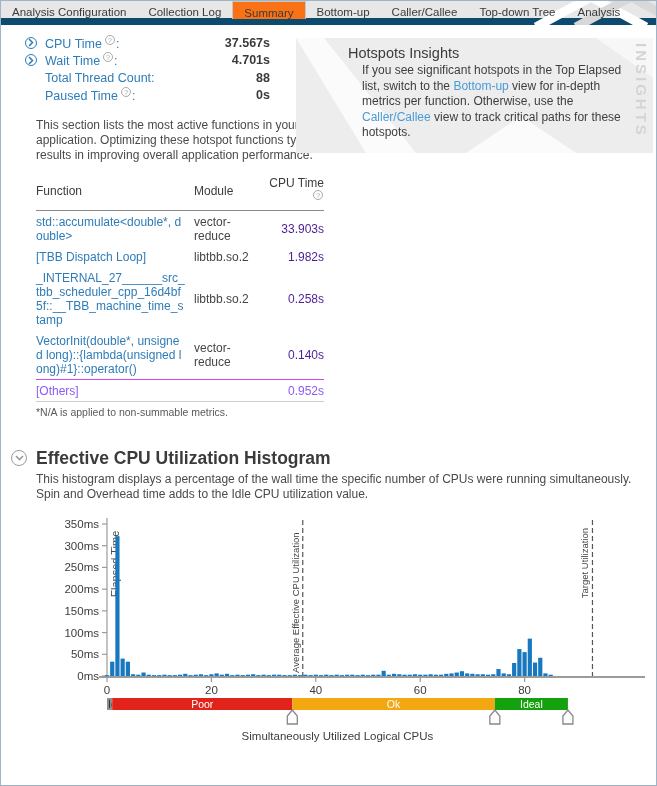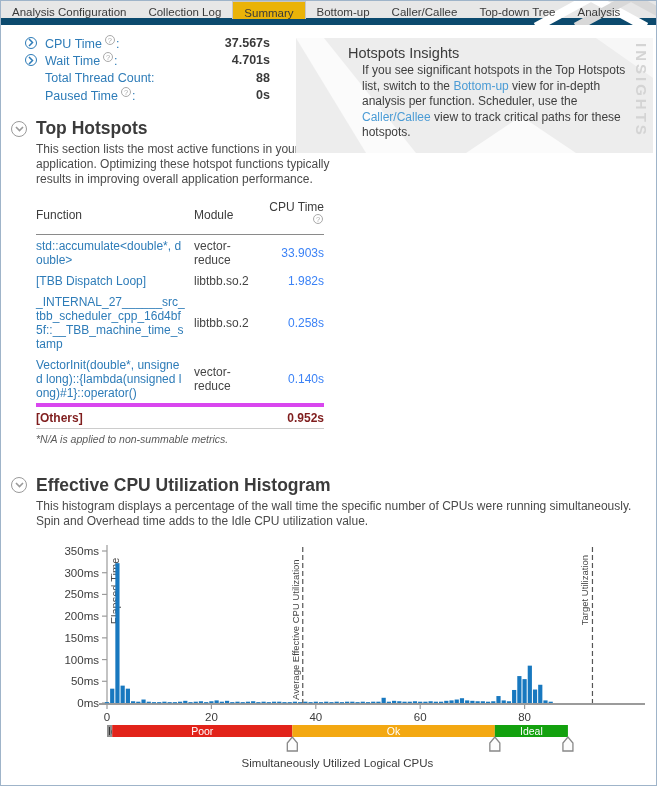--- a/index.html
+++ b/index.html
@@ -16,21 +16,21 @@
   .tabbar {
     display:flex; align-items:stretch;
     background:#e7e7e7; border-bottom:7px solid #0c4a6e;
     height:24px; position:relative;
   }
   .tab {
     padding:5px 11px 4px; font-size:11.5px; color:#3a3a3a;
     cursor:pointer; white-space:nowrap; position:relative;
   }
   .tab.active {
-    background:#eab308; border:1px solid #c6c6c6; border-bottom:none;
+    background:#f97316; border:1px solid #c6c6c6; border-bottom:none;
     margin-bottom:-1px; z-index:2;
   }
   .tab-watermark { position:absolute; right:0; top:0; width:150px; height:24px; }
   
   .content { padding:6px 0 0 0; position:relative; }
   .section-header { display:flex; align-items:center; gap:9px; margin:12px 0 2px 10px; }
   .collapse-circle {
     width:16px; height:16px; border-radius:50%;
     border:1.5px solid #9a9a9a; display:flex; align-items:center; justify-content:center;
     flex:0 0 16px; cursor:pointer;
@@ -68,23 +68,23 @@
   
   .hs-table { border-collapse:collapse; margin:10px 0 0 35px; font-size:12px; table-layout:fixed; width:288px; }
   .hs-table th {
     text-align:left; font-weight:normal; color:#3c3c3c; padding:2px 0 4px;
     border-bottom:1.5px solid #8a8a8a;
   }
   .hs-table th.t-time, .hs-table td.t-time { text-align:right; }
   .hs-table td { padding:4px 0 3px; vertical-align:middle; }
   .hs-table td.t-fn { color:#2e7cb8; word-break:break-all; padding-right:8px; cursor:pointer; }
   .hs-table td.t-mod { color:#454545; word-break:break-word; padding-right:4px; }
-  .hs-table td.t-time { color:#3b82f6; }
-  .hs-table tr.others td { color:#7f1d1d; border-top:4px solid #d946ef; border-bottom:1px solid #cccccc; cursor:default;font-weight:bold; }
-  .footnote { margin:4px 0 11px 35px; font-style:italic; font-size:10.5px; color:#5a5a5a; }
+  .hs-table td.t-time { color:#4c1d95; }
+  .hs-table tr.others td { color:#8b5cf6; border-top:1px solid #d946ef; border-bottom:1px solid #cccccc; cursor:default; }
+  .footnote { margin:4px 0 11px 35px; font-size:10.5px; color:#5a5a5a; }
   
   .chart-wrap { margin:6px 0 0 6px; }
   .col-left { width:345px; }
 </style>
 </head>
 <body>
 
 <div class="tabbar">
   <svg class="tab-watermark" viewBox="0 0 150 24">
     <polyline points="30,26 85,-4 140,26" fill="none" stroke="#ffffff" stroke-width="9"></polyline>
@@ -135,34 +135,26 @@
         </div>
     </div>
 
     <div class="insights">
       <svg class="wm" viewBox="0 0 357 115" preserveAspectRatio="none">
         <polygon points="0,0 28,0 120,115 70,115" fill="#ffffff" opacity="0.75"></polygon>
         <polygon points="170,115 225,78 280,115" fill="#ffffff" opacity="0.75"></polygon>
         <polygon points="300,0 357,0 357,40" fill="#ffffff" opacity="0.55"></polygon>
       </svg>
       <div class="insights-title">Hotspots Insights</div>
-      <div class="insights-body"><span>If you see significant hotspots in the Top Hotspots list, switch to the </span><span class="link">Bottom-up</span><span> view for in-depth analysis per function. Scheduler, use the </span><span class="link">Caller/Callee</span><span> view to track critical paths for these hotspots.</span></div>
+      <div class="insights-body"><span>If you see significant hotspots in the Top Elapsed list, switch to the </span><span class="link">Bottom-up</span><span> view for in-depth metrics per function. Otherwise, use the </span><span class="link">Caller/Callee</span><span> view to track critical paths for these hotspots.</span></div>
       <div class="insights-vert">INSIGHTS</div>
     </div>
   </div>
 
   <div class="col-left" style="margin-top:14px;">
-    <div class="section-header">
-      <span class="collapse-circle">
-        <svg width="9" height="6" viewBox="0 0 9 6">
-            <polyline points="1,1 4.5,4.5 8,1" fill="none" stroke="#9a9a9a" stroke-width="1.6"></polyline>
-          </svg>
-      </span>
-      <span class="section-title">Top Hotspots</span>
-    </div>
     <div class="sec-desc" style="width:312px;">This section lists the most active functions in your application. Optimizing these hotspot functions typically results in improving overall application performance.</div>
 
     <table class="hs-table">
       <colgroup>
           <col style="width:158px">
           <col style="width:64px">
           <col style="width:66px">
         </colgroup>
       <thead>
         <tr>

